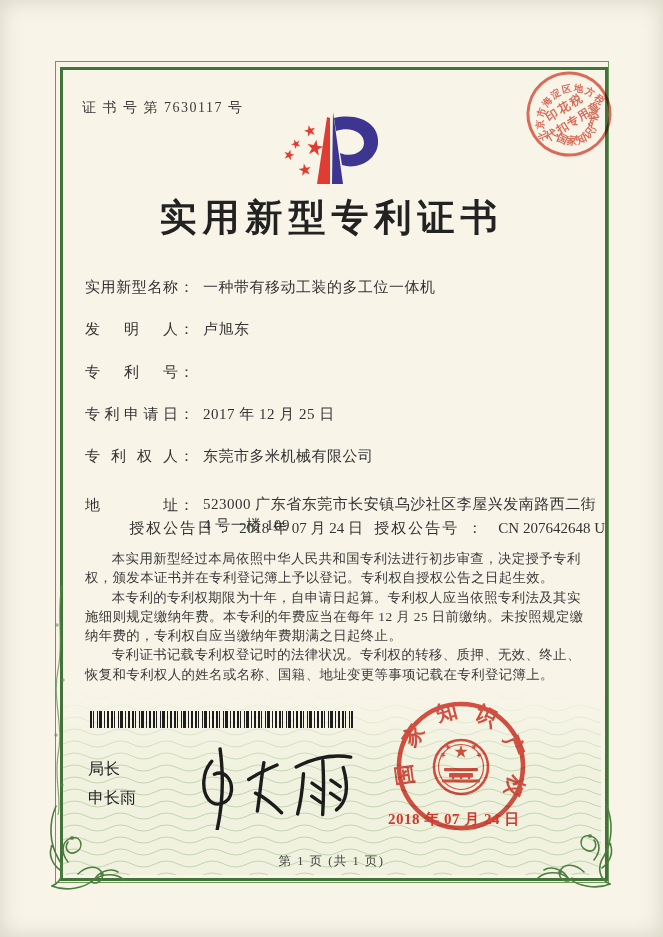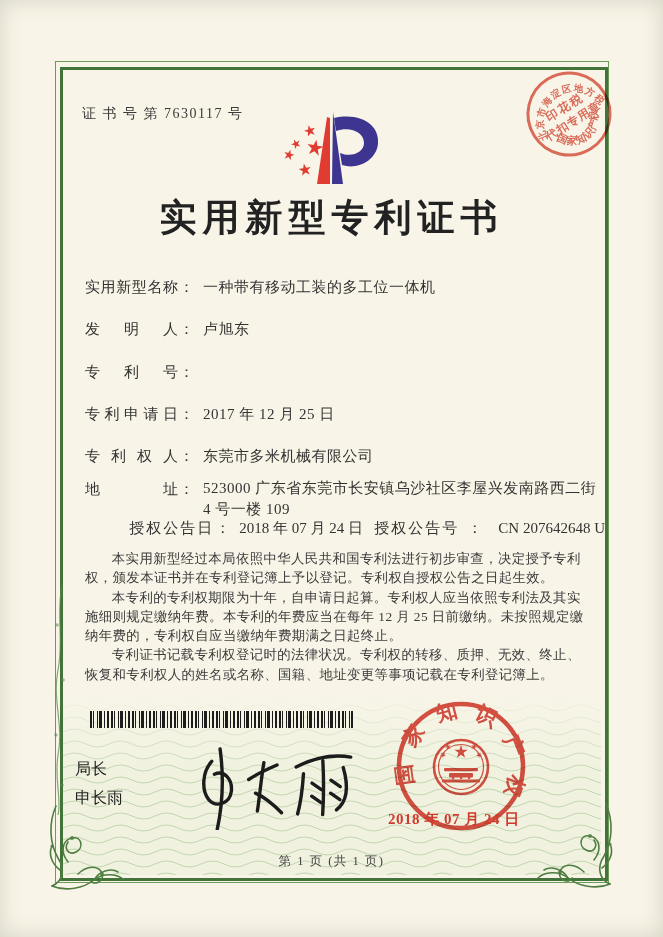--- a/index.html
+++ b/index.html
@@ -7,42 +7,42 @@
     position:relative;width:663px;height:937px;overflow:hidden;
     background:#f8f5e8;
     font-family:"Liberation Serif","DejaVu Serif",serif;
     color:#2b2b2b;
     box-shadow:inset 0 0 22px rgba(60,55,40,.18);
   }
   
   .frame-thin{position:absolute;left:55px;top:61px;width:552px;height:820px;border:1.5px solid #6d9a58;pointer-events:none;}
   .frame-thick{position:absolute;left:60px;top:67px;width:542px;height:808px;border:3px solid #42743a;pointer-events:none;}
   
-  .cert-no{position:absolute;left:82px;top:99px;font-size:14px;letter-spacing:1.5px;color:#3a3a3a;margin-top:6px;}
+  .cert-no{position:absolute;left:82px;top:99px;font-size:14px;letter-spacing:1.5px;color:#3a3a3a;}
   .title{position:absolute;left:0;top:193px;width:100%;text-align:center;font-size:37px;font-weight:bold;letter-spacing:6px;color:#222;}
   
   .fields{position:absolute;left:85px;top:276px;width:520px;font-size:15px;color:#333;}
   .frow{position:absolute;left:0;width:100%;display:flex;line-height:22px;}
   .flabel{flex:0 0 93px;text-align:justify;text-align-last:justify;}
   .colon{flex:0 0 auto;margin:0 9px 0 1px;}
   .fvalue{flex:1;letter-spacing:.5px;}
   .frow.addr .fvalue{max-width:396px;line-height:21px;}
   .fgroup{display:flex;justify-content:flex-end;}
   .fgroup.left{flex:0 0 278px;}
   .fgroup.right{flex:1;gap:7px;}
   .fgroup .flabel2{flex:0 0 auto;letter-spacing:2px;}
   
   .paras{position:absolute;left:85px;top:549px;width:502px;}
   .paras p{margin:0;text-indent:2em;font-size:13.4px;line-height:19.3px;letter-spacing:.4px;color:#3b3b3b;}
   
   .guilloche{position:absolute;left:63px;top:690px;width:538px;height:185px;pointer-events:none;}
   
   .barcode{position:absolute;left:90px;top:711px;width:263px;height:17px;
     background:repeating-linear-gradient(90deg,#1d1d1d 0 2px,transparent 2px 3px,#1d1d1d 3px 4px,transparent 4px 7px,#1d1d1d 7px 8px,transparent 8px 9px,#1d1d1d 9px 12px,transparent 12px 14px,#1d1d1d 14px 15px,transparent 15px 17px,#1d1d1d 17px 19px,transparent 19px 21px);}
-  .officer{position:absolute;left:75px;top:754px;font-size:16px;line-height:29px;color:#222;font-family:Liberation Serif, serif;}
+  .officer{position:absolute;left:88px;top:754px;font-size:16px;line-height:29px;color:#222;font-family:Liberation Serif, serif;}
   .sig-svg{position:absolute;left:185px;top:738px;}
   .seal-svg{position:absolute;left:385px;top:690px;opacity:.93;mix-blend-mode:multiply;}
   .seal-date{position:absolute;left:388px;top:810px;font-size:15px;font-weight:bold;color:#cf3a2e;letter-spacing:.5px;z-index:3;}
   .footer{position:absolute;left:0;top:853px;width:100%;text-align:center;font-size:12.5px;letter-spacing:1.5px;color:#444;}
   .tax-stamp{position:absolute;left:505px;top:50px;transform:rotate(-32deg);opacity:.9;mix-blend-mode:multiply;}
   .logo-svg{position:absolute;left:278px;top:104px;}
   .flourish-l{position:absolute;left:38px;top:800px;}
   .flourish-r{position:absolute;left:534px;top:798px;}
   .vine-l{position:absolute;left:48px;top:585px;opacity:.75;}
 </style>
@@ -171,21 +171,21 @@
     <div class="frow" style="top:127px">
       <span class="flabel">专利申请日</span>
         <span class="colon">：</span>
         <span class="fvalue">2017 年 12 月 25 日</span>
     </div>
     <div class="frow" style="top:169px">
       <span class="flabel">专利权人</span>
         <span class="colon">：</span>
         <span class="fvalue">东莞市多米机械有限公司</span>
     </div>
-    <div class="frow addr" style="top:202px">
+    <div class="frow addr" style="top:218px">
       <span class="flabel">地址</span>
         <span class="colon">：</span>
         <span class="fvalue">523000 广东省东莞市长安镇乌沙社区李屋兴发南路西二街 4 号一楼 109</span>
     </div>
     <div class="frow" style="top:241px">
       <span class="fgroup left">
         <span class="flabel2">授权公告日</span>
           <span class="colon">：</span>
           <span>2018 年 07 月 24 日</span>
       </span>

